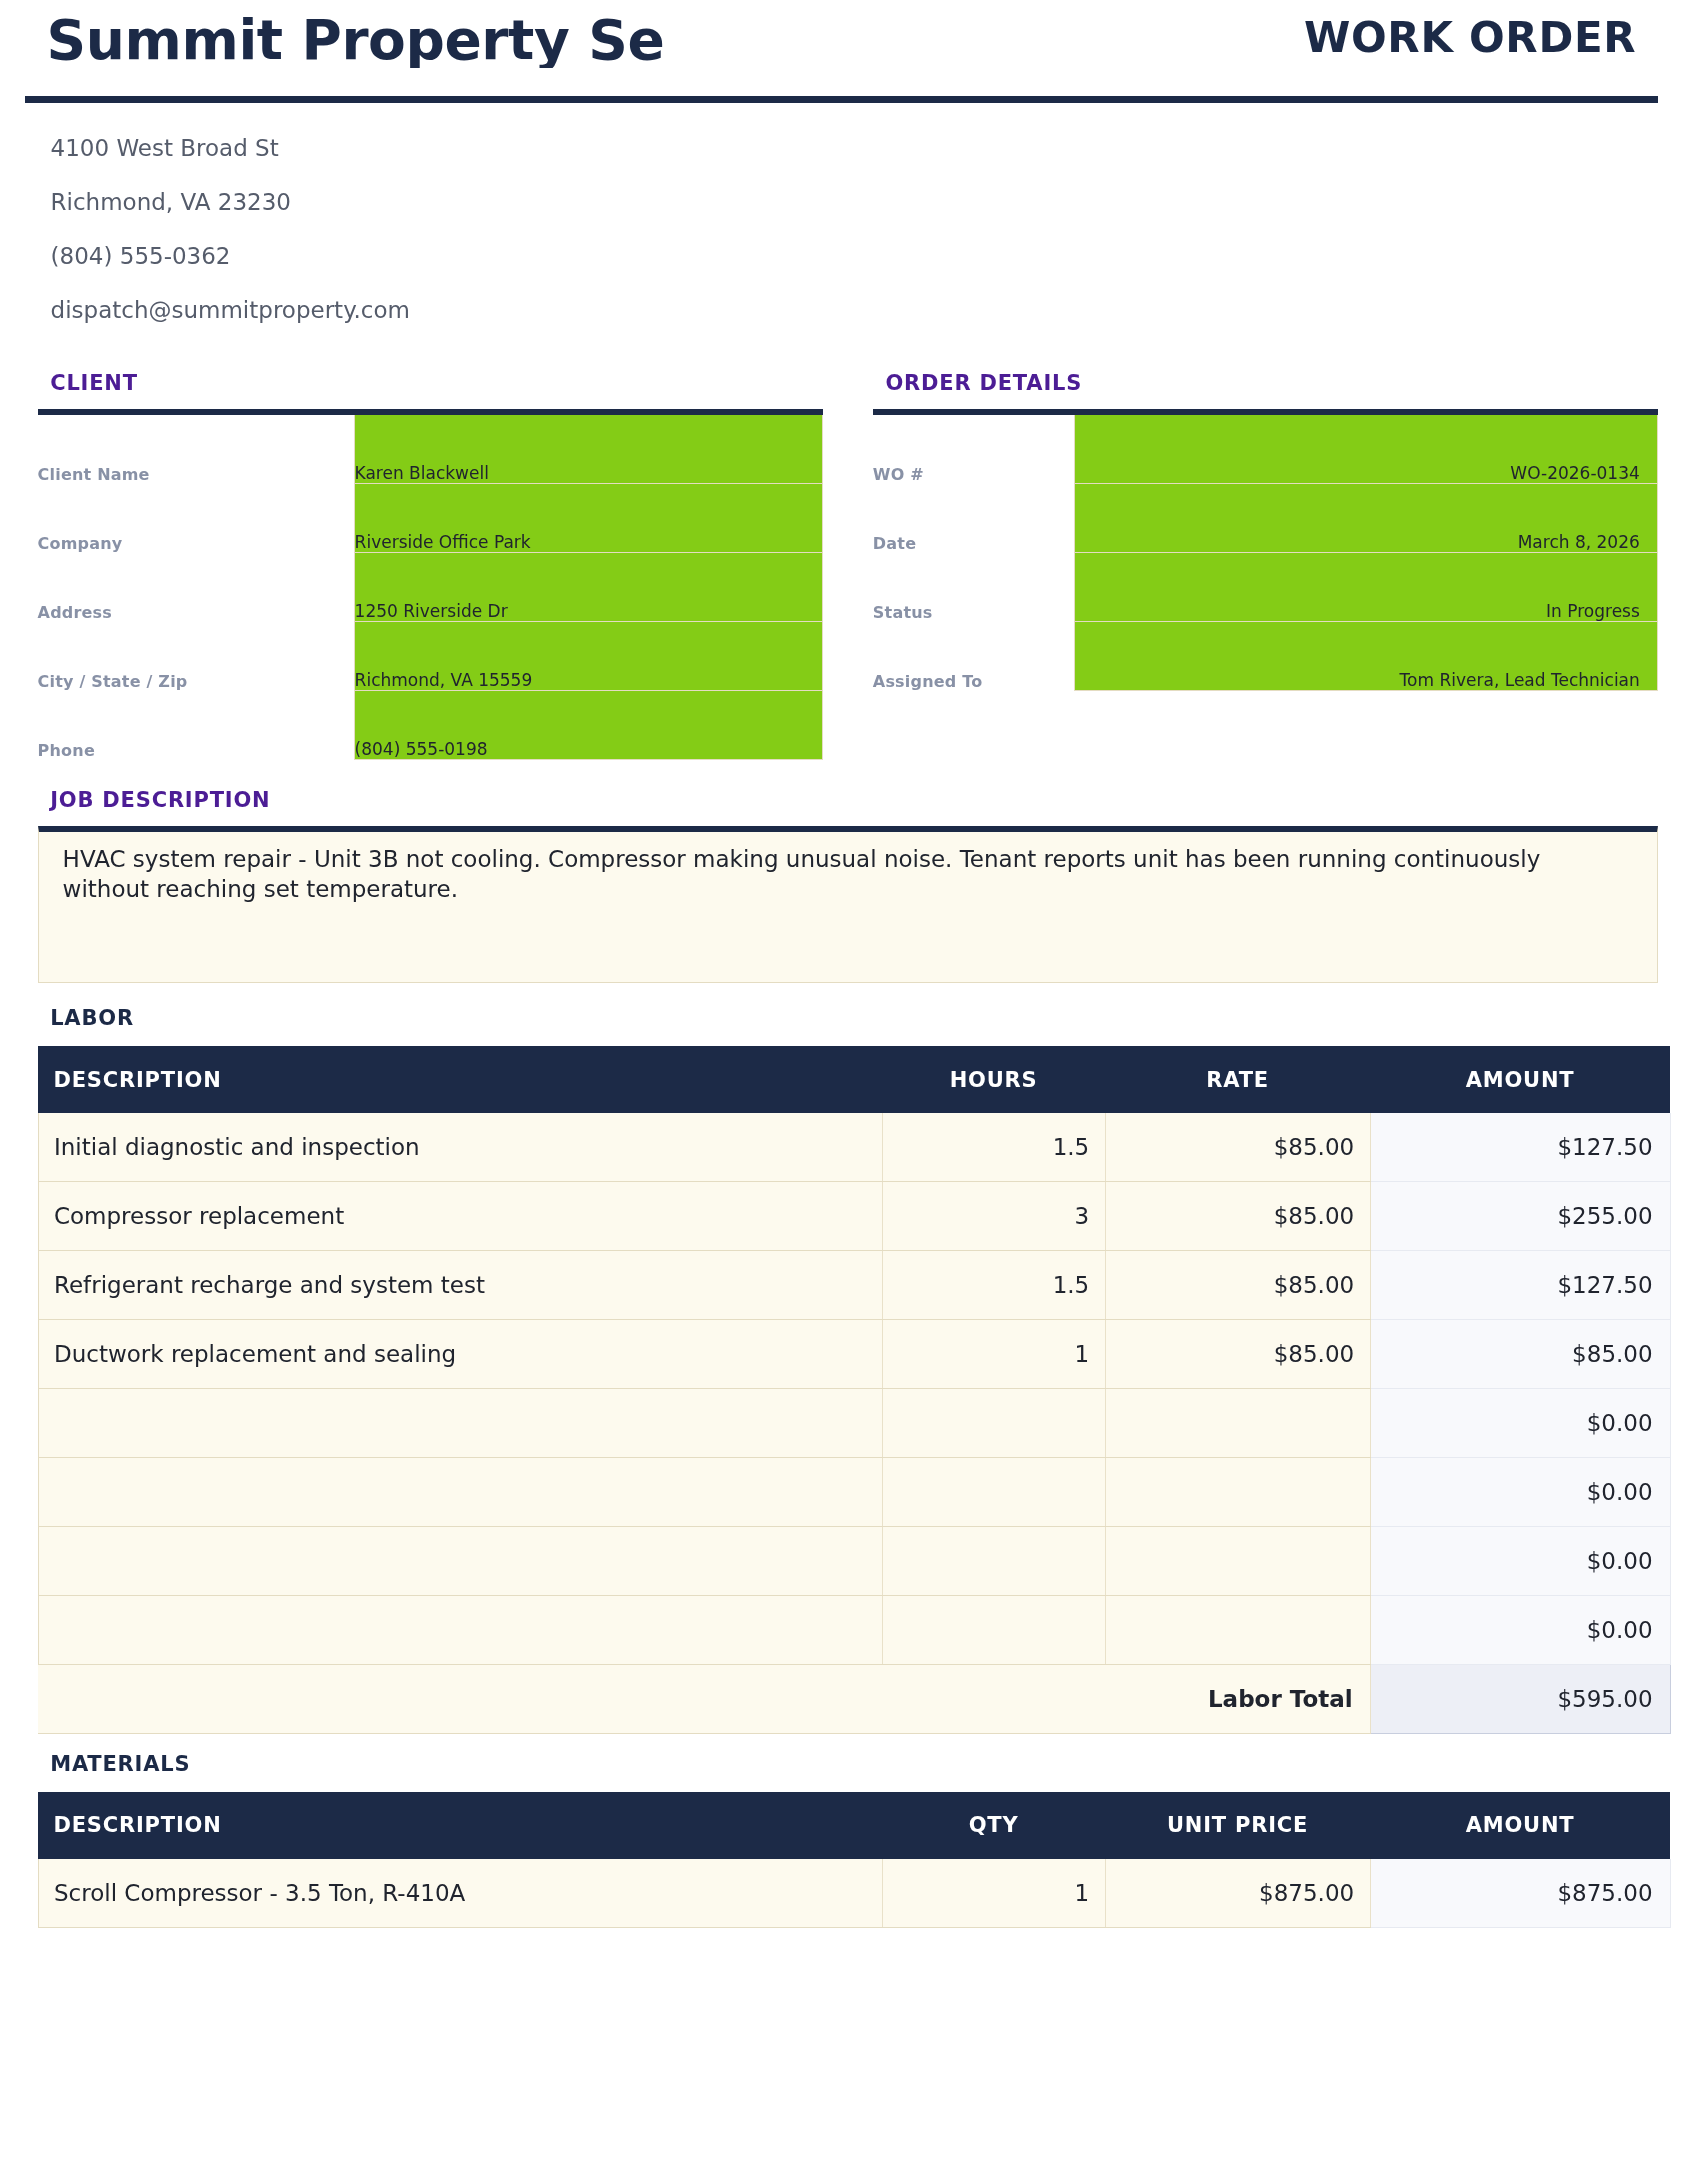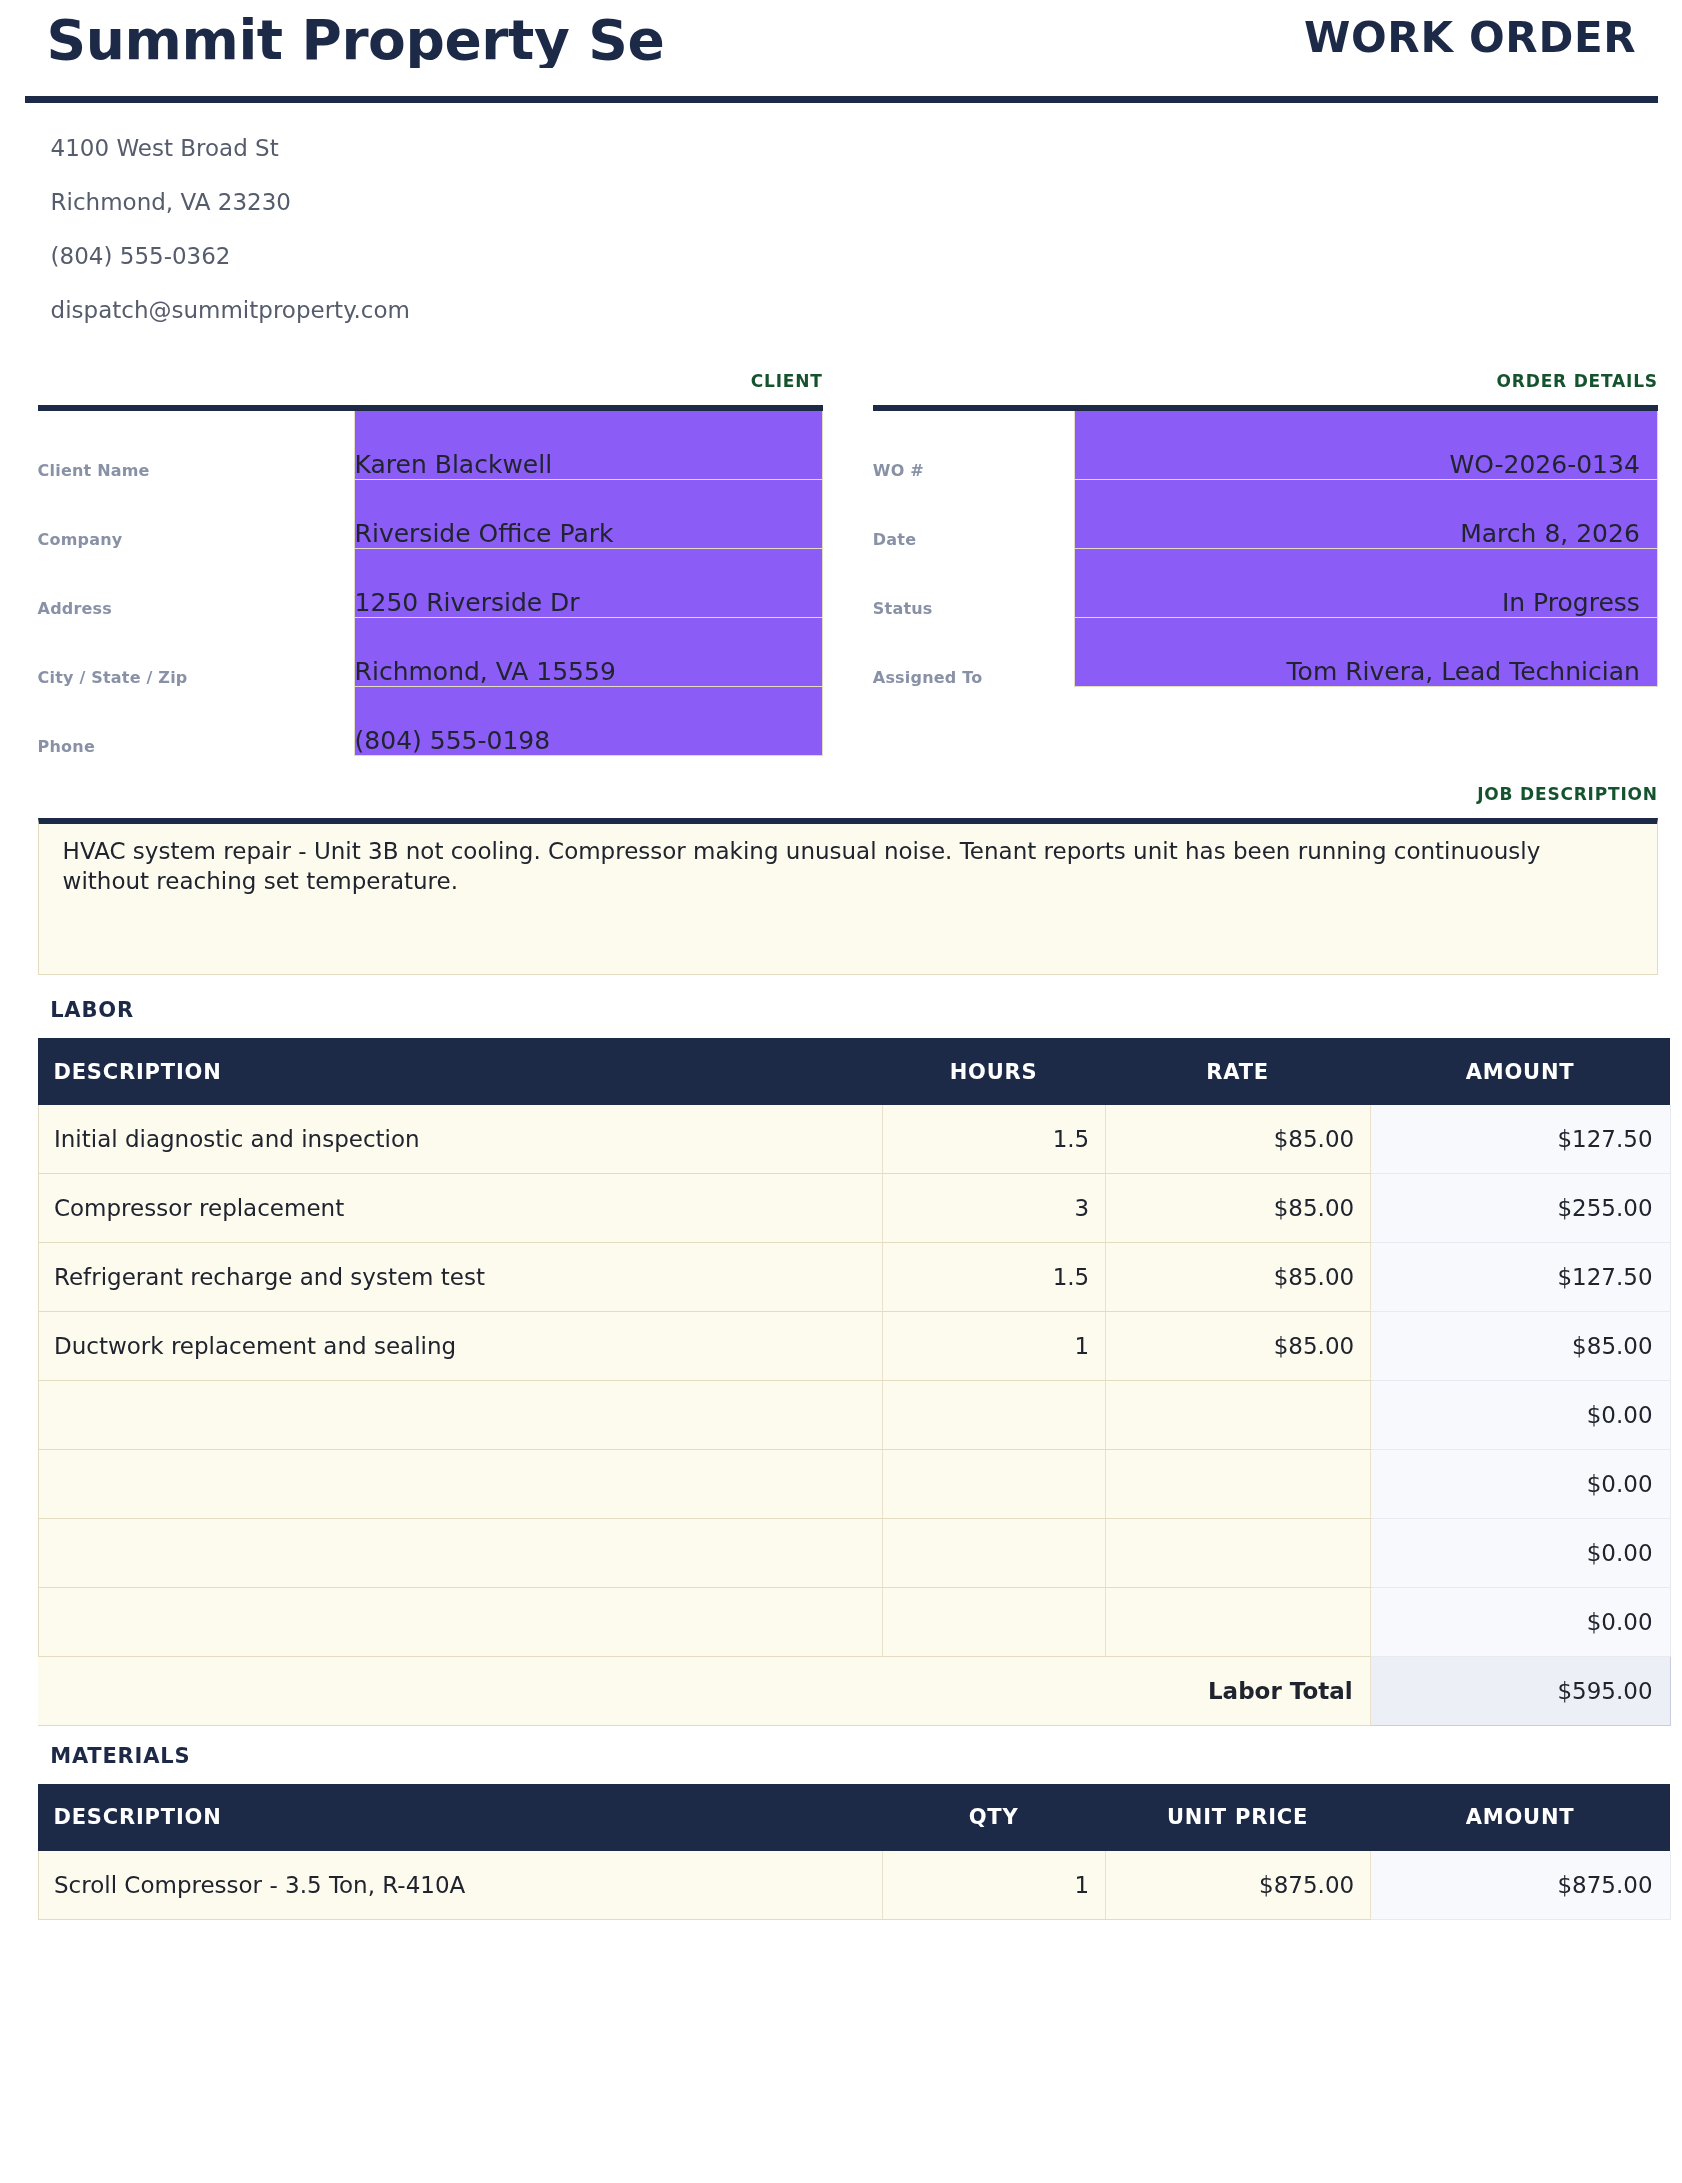--- a/index.html
+++ b/index.html
@@ -72,28 +72,27 @@
   
   .meta-row {
     display: flex;
     justify-content: space-between;
     padding: 19.6px 12.6px 0 25px;
     box-sizing: border-box;
   }
   .meta-col { width: 785px; }
 
   .section-label {
-    font-size: 17px;
-    font-weight: bold;
-    color: #14532d;
+    font-size: 21px;
+    font-weight: bold;
+    color: #4c1d95;
     letter-spacing: 0.8px;
     line-height: 1.0;
     padding-left: 12.6px;
     margin-bottom: 15.4px;
-    text-align: right;
   }
 
   .kv-table {
     width: 100%;
     border-collapse: collapse;
     border-top: 6.3px solid #1c2a47;
     table-layout: fixed;
   }
   .kv-table td {
     height: 68px;
@@ -103,25 +102,25 @@
   .kv-label {
     font-size: 16px;
     font-weight: bold;
     color: #8891a6;
     letter-spacing: 0.2px;
     padding: 0 0 11.2px 12.6px;
     white-space: nowrap;
     background: #ffffff;
   }
   .kv-value {
-    background: #8b5cf6;
+    background: #84cc16;
     border-left: 1.4px solid #e4dcc2;
     border-right: 1.4px solid #e4dcc2;
     border-bottom: 1.4px solid #e4dcc2;
-    font-size: 25px;
+    font-size: 17px;
     color: #20242e;
     padding: 0 14px 21px 15.4px;
     vertical-align: bottom;
     white-space: nowrap;
     overflow: hidden;
   }
   .kv-table tr:first-child .kv-value { border-top: none; }
   .left-col .kv-label { width: 316px; }
   .left-col .kv-value { text-align: left; }
   .right-col .kv-label { width: 201px; }

